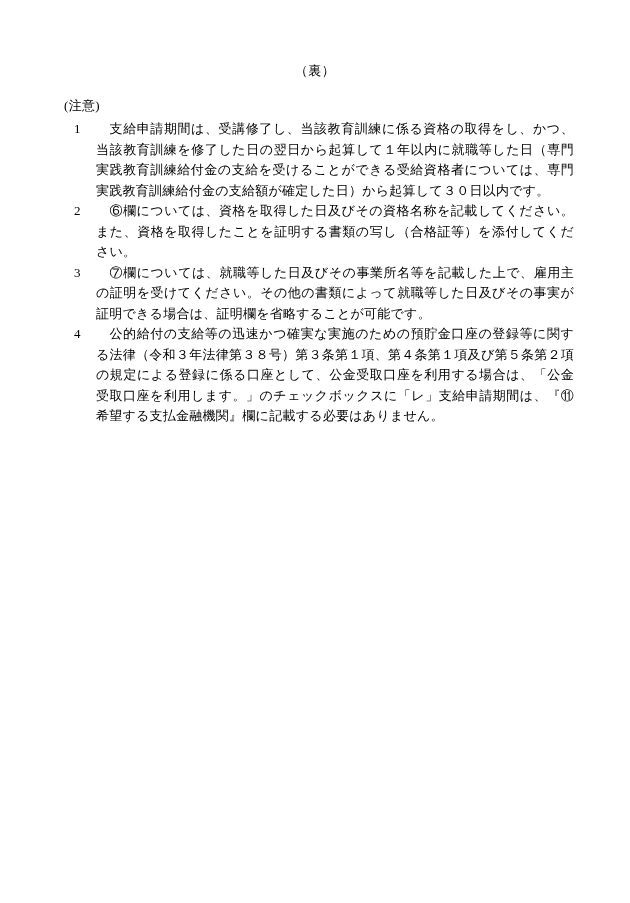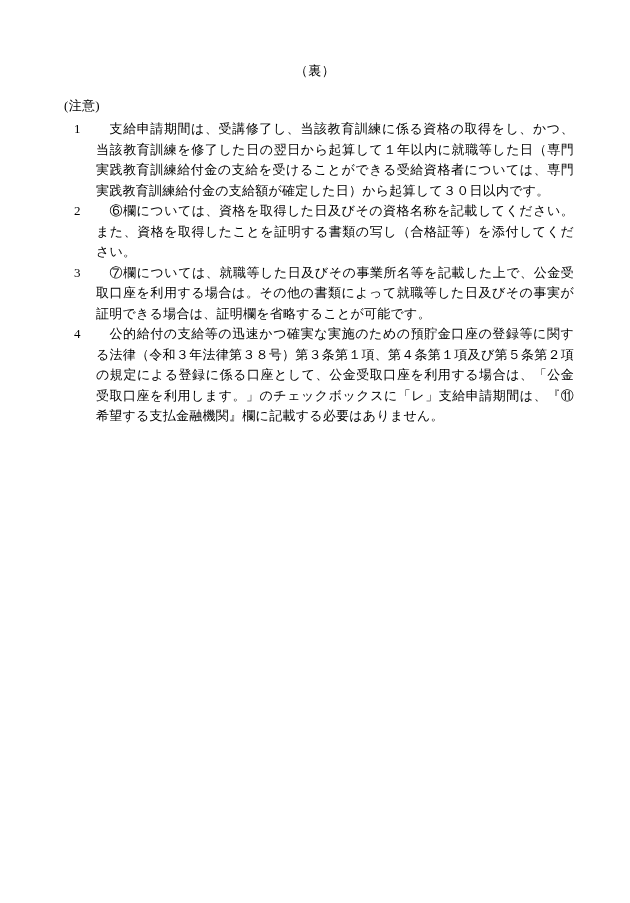--- a/index.html
+++ b/index.html
@@ -78,21 +78,21 @@
       <div class="note-body">　支給申請期間は、受講修了し、当該教育訓練に係る資格の取得をし、かつ、当該教育訓練を修了した日の翌日から起算して１年以内に就職等した日（専門実践教育訓練給付金の支給を受けることができる受給資格者については、専門実践教育訓練給付金の支給額が確定した日）から起算して３０日以内です。</div>
     </div>
 
     <div class="note-item">
       <div class="note-num">2</div>
       <div class="note-body">　⑥欄については、資格を取得した日及びその資格名称を記載してください。また、資格を取得したことを証明する書類の写し（合格証等）を添付してください。</div>
     </div>
 
     <div class="note-item">
       <div class="note-num">3</div>
-      <div class="note-body">　⑦欄については、就職等した日及びその事業所名等を記載した上で、公金受取口座を利用する場合は。その他の書類によって就職等した日及びその事実が証明できる場合は、証明欄を省略することが可能です。</div>
+      <div class="note-body">　⑦欄については、就職等した日及びその事業所名等を記載した上で、雇用主の証明を受けてください。その他の書類によって就職等した日及びその事実が証明できる場合は、証明欄を省略することが可能です。</div>
     </div>
 
     <div class="note-item">
       <div class="note-num">4</div>
       <div class="note-body">　公的給付の支給等の迅速かつ確実な実施のための預貯金口座の登録等に関する法律（令和３年法律第３８号）第３条第１項、第４条第１項及び第５条第２項の規定による登録に係る口座として、公金受取口座を利用する場合は、「公金受取口座を利用します。」のチェックボックスに「レ」支給申請期間は、『⑪希望する支払金融機関』欄に記載する必要はありません。</div>
     </div>
 
   </div>
 
 </div>

